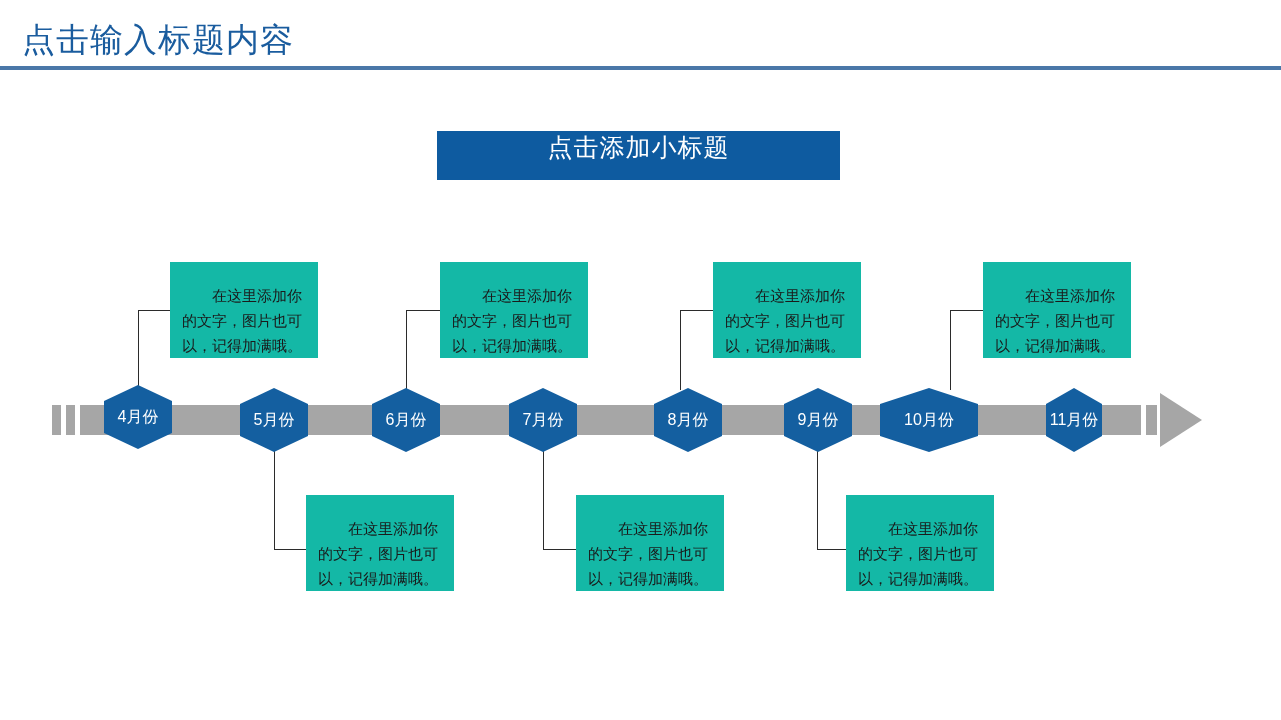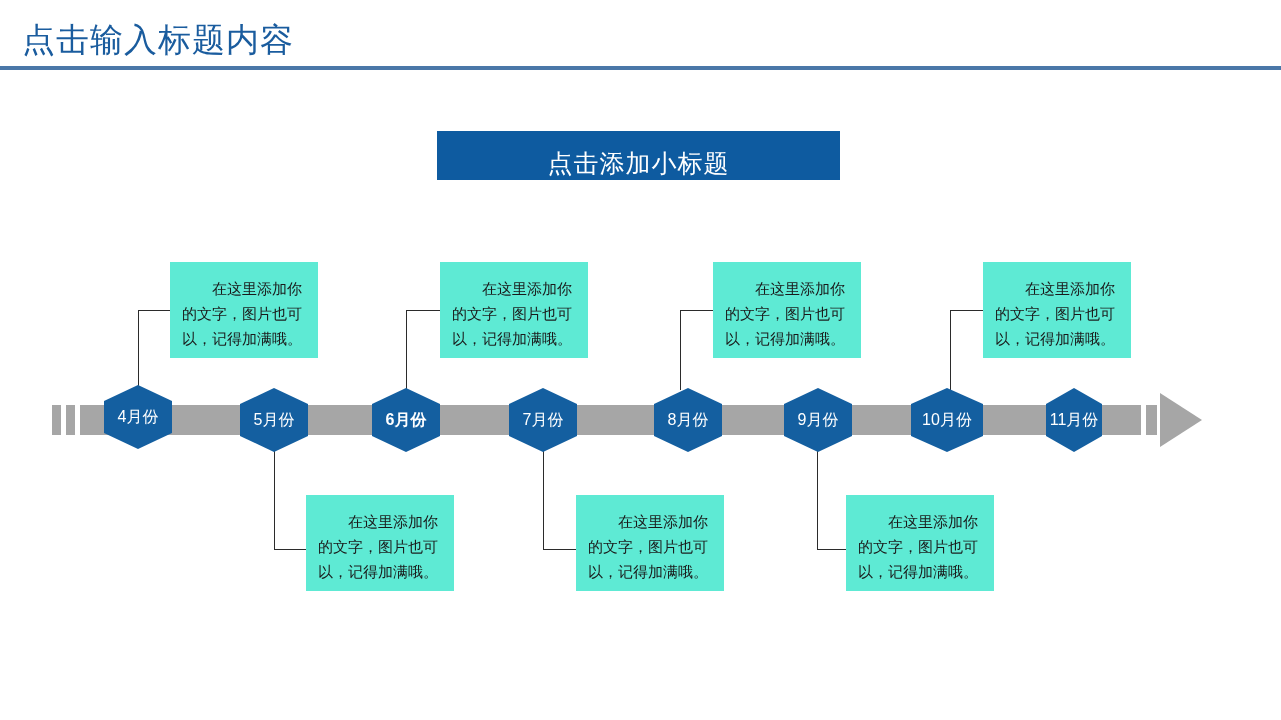--- a/index.html
+++ b/index.html
@@ -37,21 +37,21 @@
 
   
   #subtitle-banner {
     position: absolute;
     left: 437px;
     top: 131px;
     width: 403px;
     height: 49px;
     background: #0e5ba0;
     display: flex;
-    align-items: flex-end;
+    align-items: flex-start;
     justify-content: center;
   }
   #subtitle-banner .subtitle-text {
     color: #ffffff;
     font-size: 25px;
     letter-spacing: 1px;
   }
 
   
   #timeline-bar {
@@ -104,23 +104,23 @@
   .conn-v, .conn-h {
     position: absolute;
     background: #2b2b2b;
   }
   .conn-v { width: 1px; }
   .conn-h { height: 1px; }
 
   
   .note-box {
     position: absolute;
-    background: #5eead4;
+    background: #14b8a6;
     box-sizing: border-box;
-    padding: 14px 12px 10px 12px;
+    padding: 21px 12px 10px 12px;
   }
   .note-box .note-text {
     display: block;
     color: #1a1a1a;
     font-size: 15px;
     line-height: 25px;
     text-indent: 2em;
     text-align: left;
     word-break: break-all;
   }
@@ -163,33 +163,33 @@
 
 <div class="conn-v" style="left:817px; top:450px; height:99px;"></div>
 <div class="conn-h" style="left:817px; top:549px; width:30px;"></div>
 
 <div class="hex" style="left:104px; top:385px; width:68px; height:64px;">
   <span class="hex-label">4月份</span>
 </div>
 <div class="hex" style="left:240px; top:388px; width:68px; height:64px;">
   <span class="hex-label">5月份</span>
 </div>
-<div class="hex" style="left:372px; top:388px; width:68px; height:64px;font-weight:bold;">
+<div class="hex" style="left:372px; top:388px; width:68px; height:64px;">
   <span class="hex-label">6月份</span>
 </div>
 <div class="hex" style="left:509px; top:388px; width:68px; height:64px;">
   <span class="hex-label">7月份</span>
 </div>
 <div class="hex" style="left:646px; top:388px; width:68px; height:64px;margin-left:8px;">
   <span class="hex-label">8月份</span>
 </div>
 <div class="hex" style="left:784px; top:388px; width:68px; height:64px;align-items:center;">
   <span class="hex-label">9月份</span>
 </div>
-<div class="hex" style="left:911px; top:388px; width:72px; height:64px;align-items:center;">
+<div class="hex" style="left:880px; top:388px; width:98px; height:64px;align-items:center;">
   <span class="hex-label">10月份</span>
 </div>
 <div class="hex" style="left:1046px; top:388px; width:56px; height:64px;">
   <span class="hex-label">11月份</span>
 </div>
 
 <div class="note-box" style="left:170px; top:262px; width:148px; height:96px;">
   <span class="note-text">在这里添加你的文字，图片也可以，记得加满哦。</span>
 </div>
 <div class="note-box" style="left:440px; top:262px; width:148px; height:96px;">

